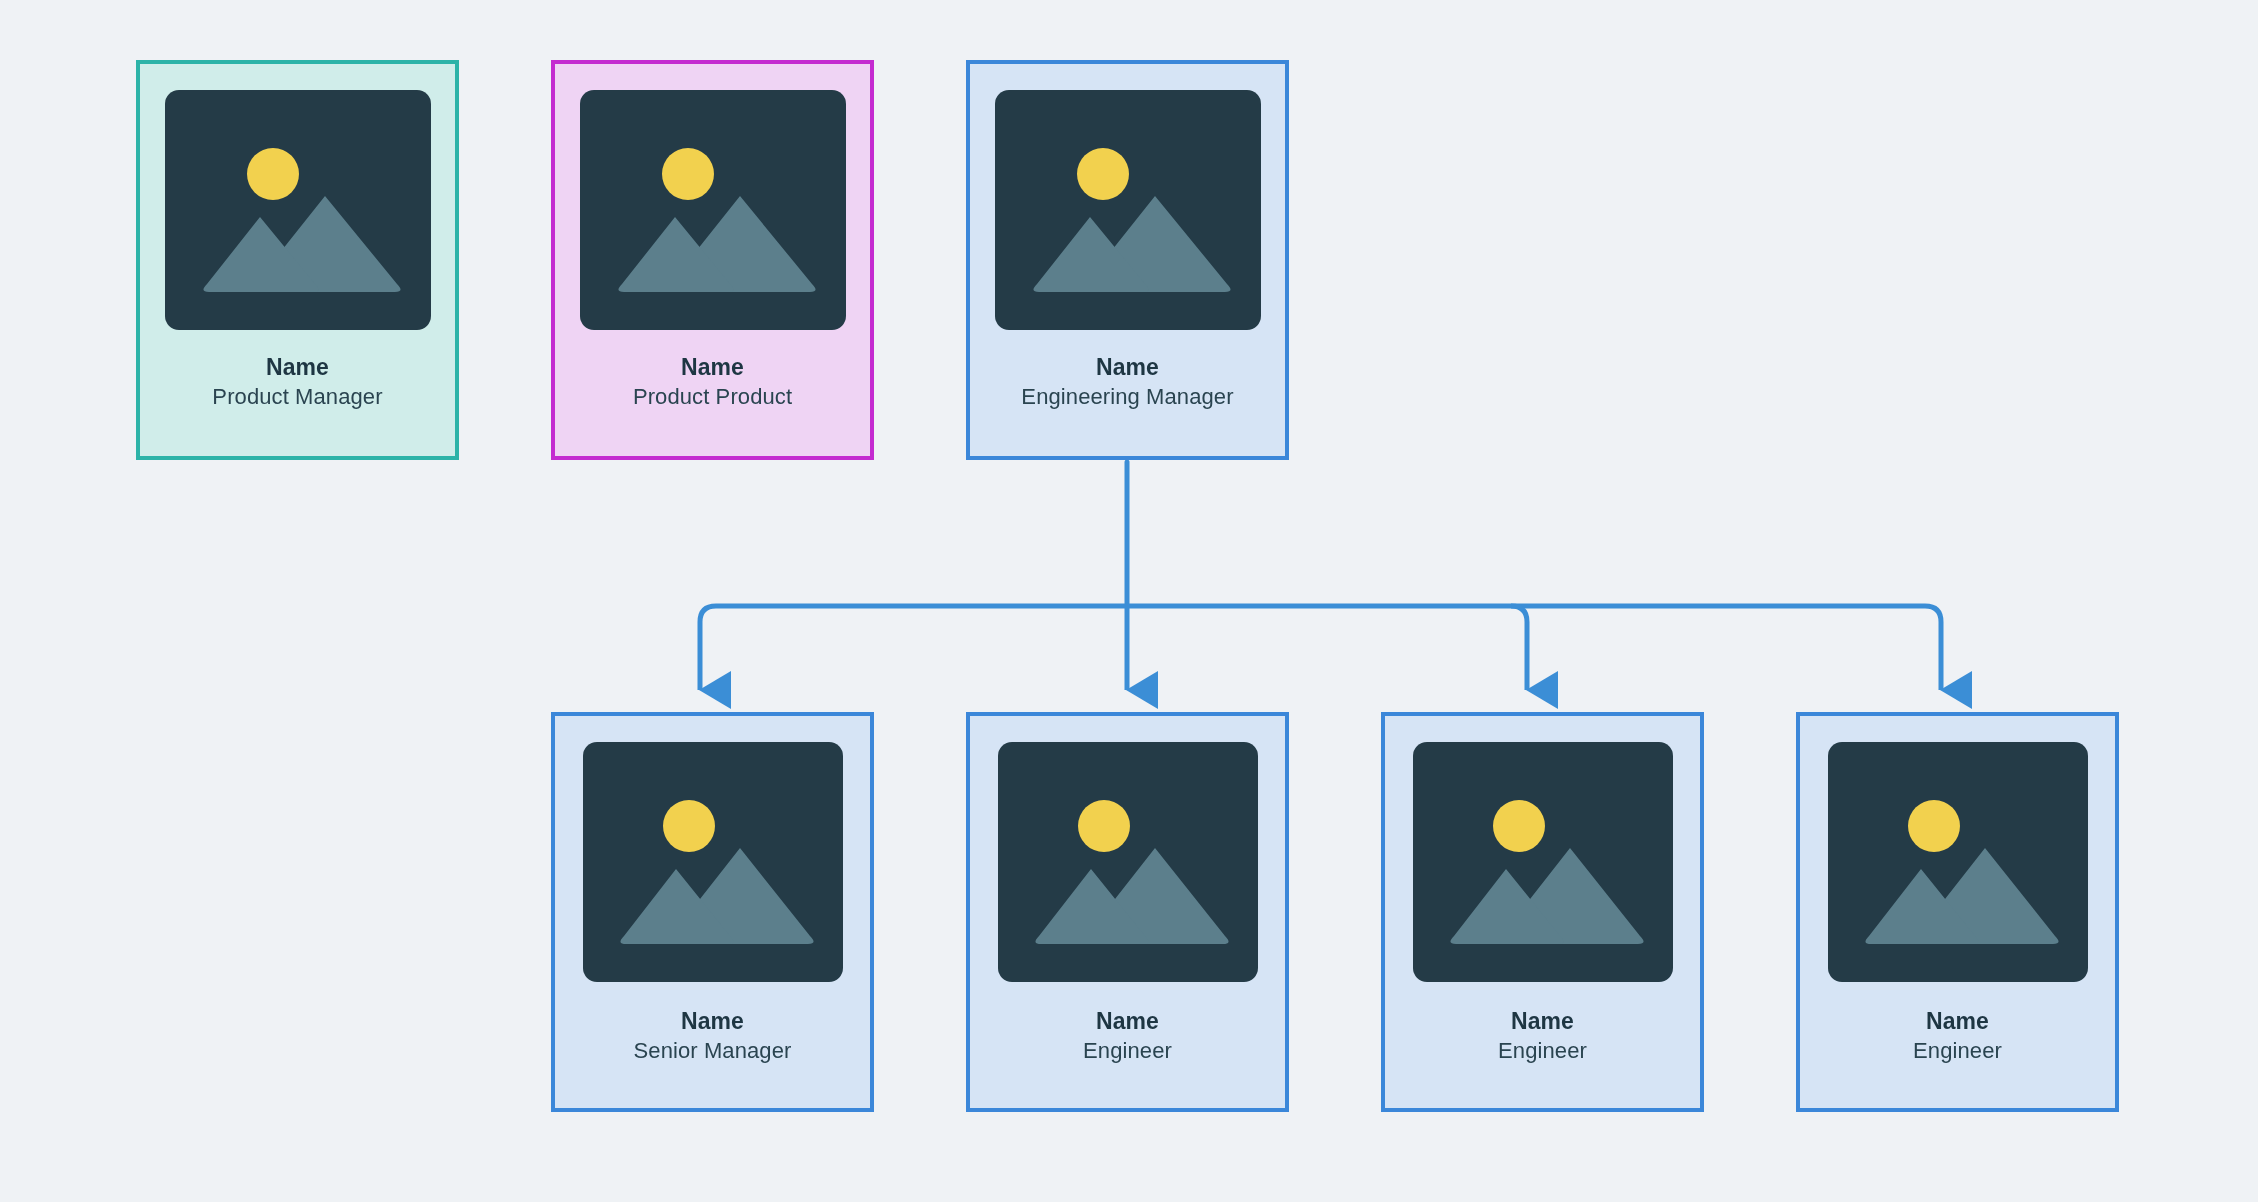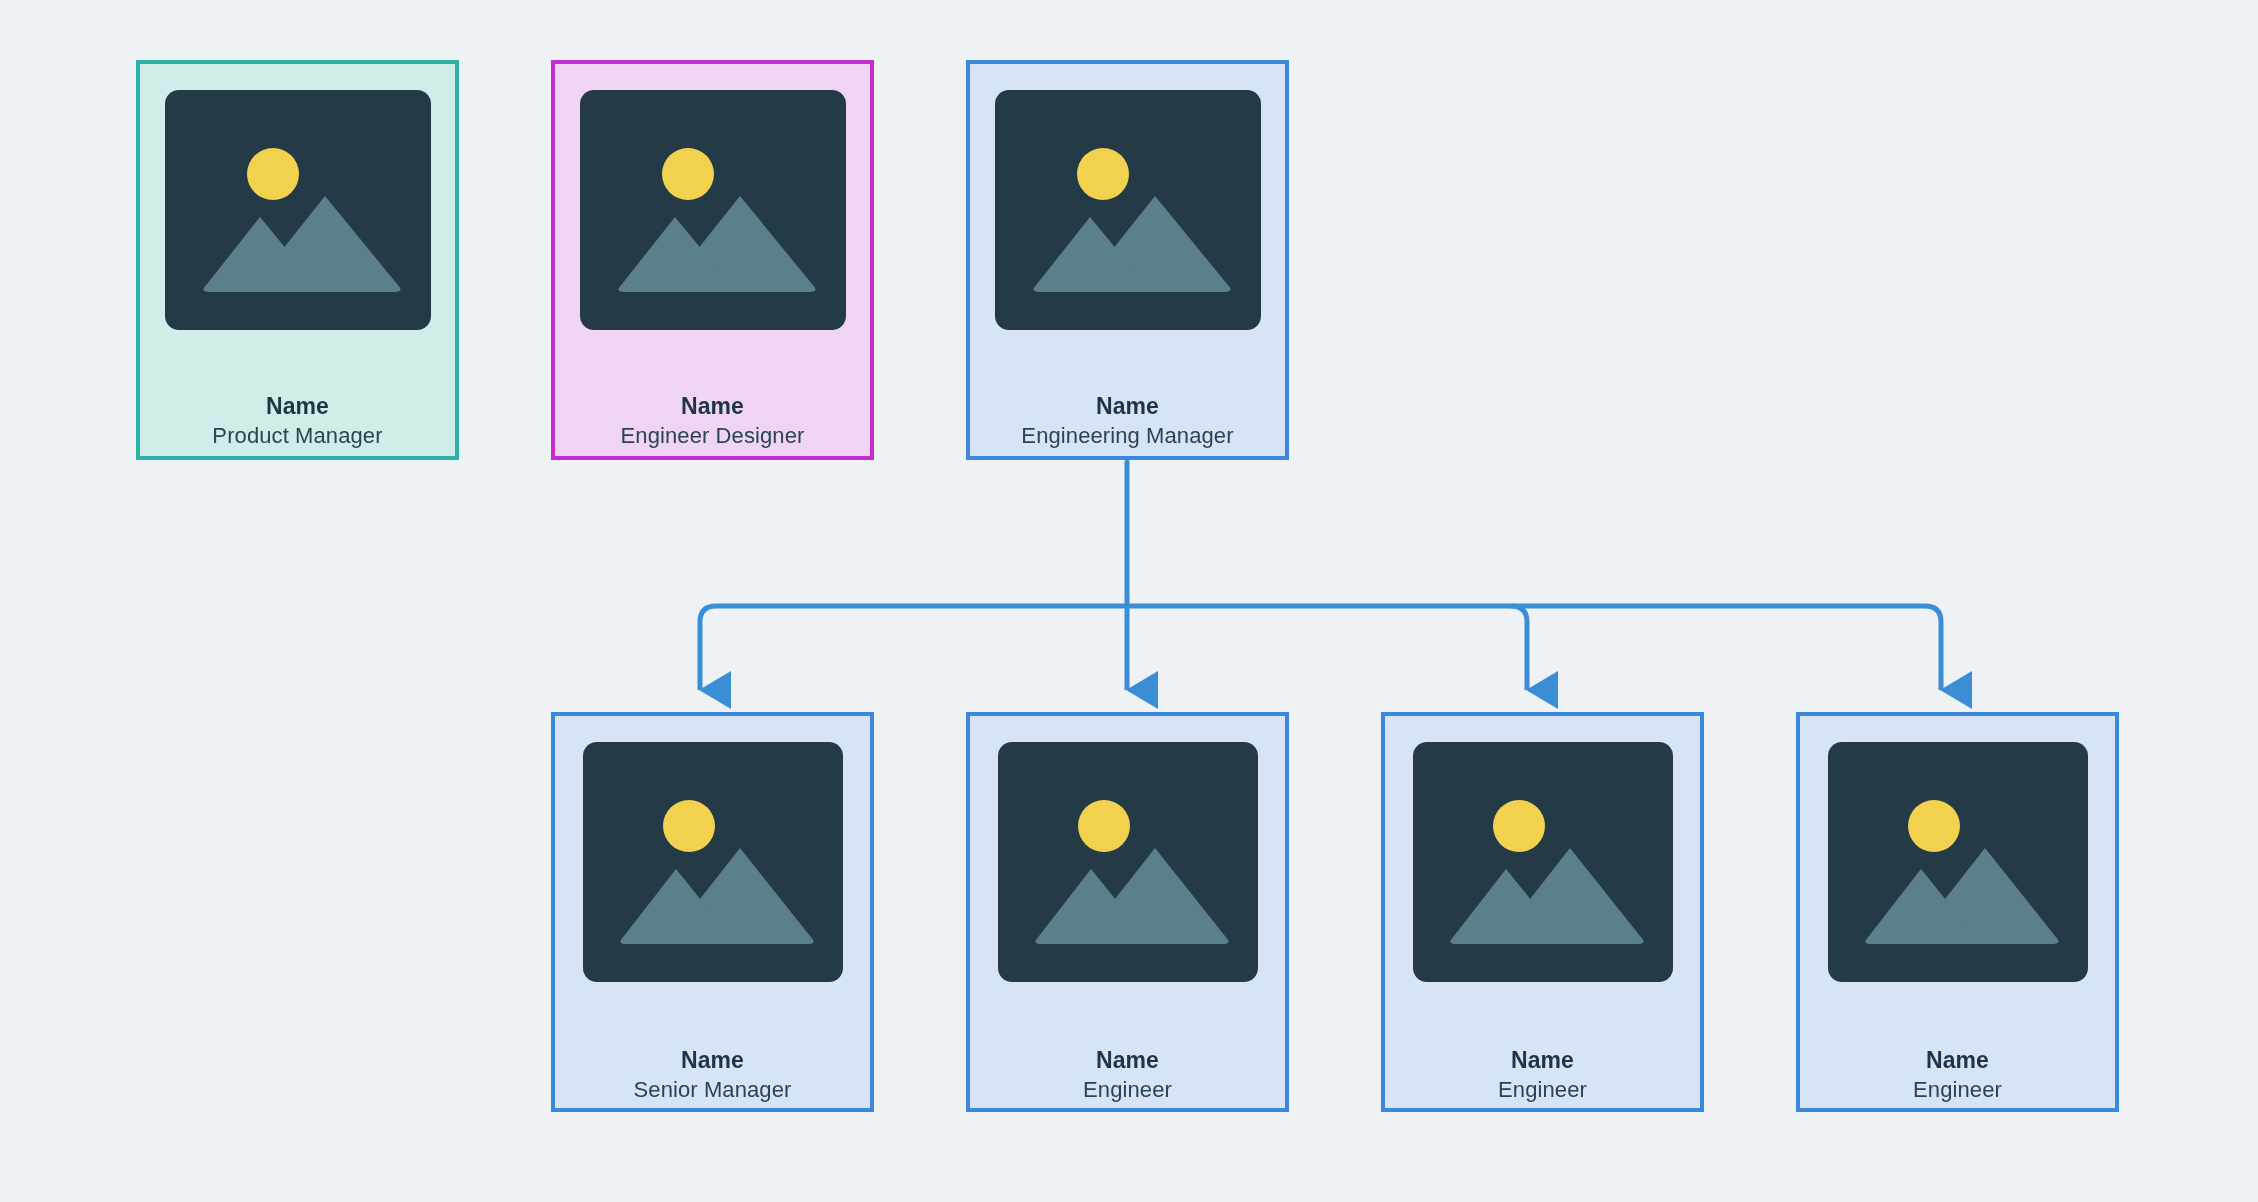--- a/index.html
+++ b/index.html
@@ -57,21 +57,20 @@
     width: 100%;
     text-align: center;
     box-sizing: border-box;
   }
   .card-name {
     color: #1e3643;
     font-weight: bold;
     font-size: 23px;
     line-height: 30px;
     letter-spacing: 0.1px;
-    margin-top: 39px;
   }
   .card-role {
     color: #2a4450;
     font-weight: normal;
     font-size: 22px;
     line-height: 30px;
     letter-spacing: 0.1px;
   }
 
   
@@ -127,21 +126,21 @@
               border:4px solid #c42bd0; background:#efd4f4;">
     <div class="card-photo" style="width:266px; height:240px;">
       <svg class="photo-svg" viewBox="0 0 266 240" xmlns="http://www.w3.org/2000/svg">
         <circle cx="108" cy="84" r="26" fill="#f2d14e"></circle>
         <path d="M 160 106 L 232 194 Q 240 202 230 202 L 92 202 Q 82 202 90 194 Z" fill="#5c7f8c"></path>
         <path d="M 95 127 L 150 194 Q 158 202 148 202 L 44 202 Q 34 202 42 194 Z" fill="#5c7f8c"></path>
       </svg>
     </div>
     <div class="card-text">
       <div class="card-name">Name</div>
-      <div class="card-role">Engineer Designer</div>
+      <div class="card-role">Product Product</div>
     </div>
   </div>
 
   <div class="card row-top" style="left:966px; top:60px; width:323px; height:400px;
               border:4px solid #3b87d9; background:#d6e4f5;">
     <div class="card-photo" style="width:266px; height:240px;">
       <svg class="photo-svg" viewBox="0 0 266 240" xmlns="http://www.w3.org/2000/svg">
         <circle cx="108" cy="84" r="26" fill="#f2d14e"></circle>
         <path d="M 160 106 L 232 194 Q 240 202 230 202 L 92 202 Q 82 202 90 194 Z" fill="#5c7f8c"></path>
         <path d="M 95 127 L 150 194 Q 158 202 148 202 L 44 202 Q 34 202 42 194 Z" fill="#5c7f8c"></path>

